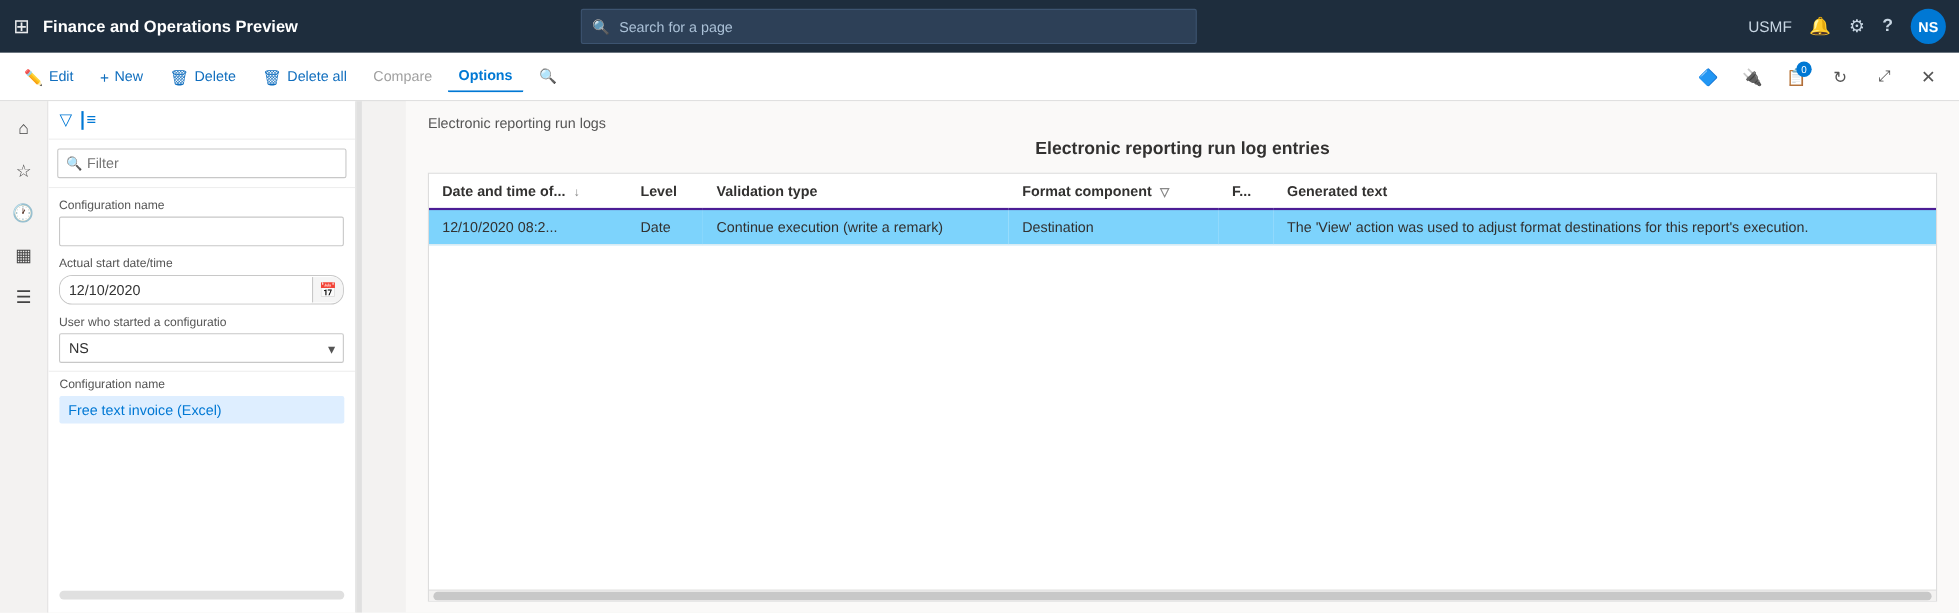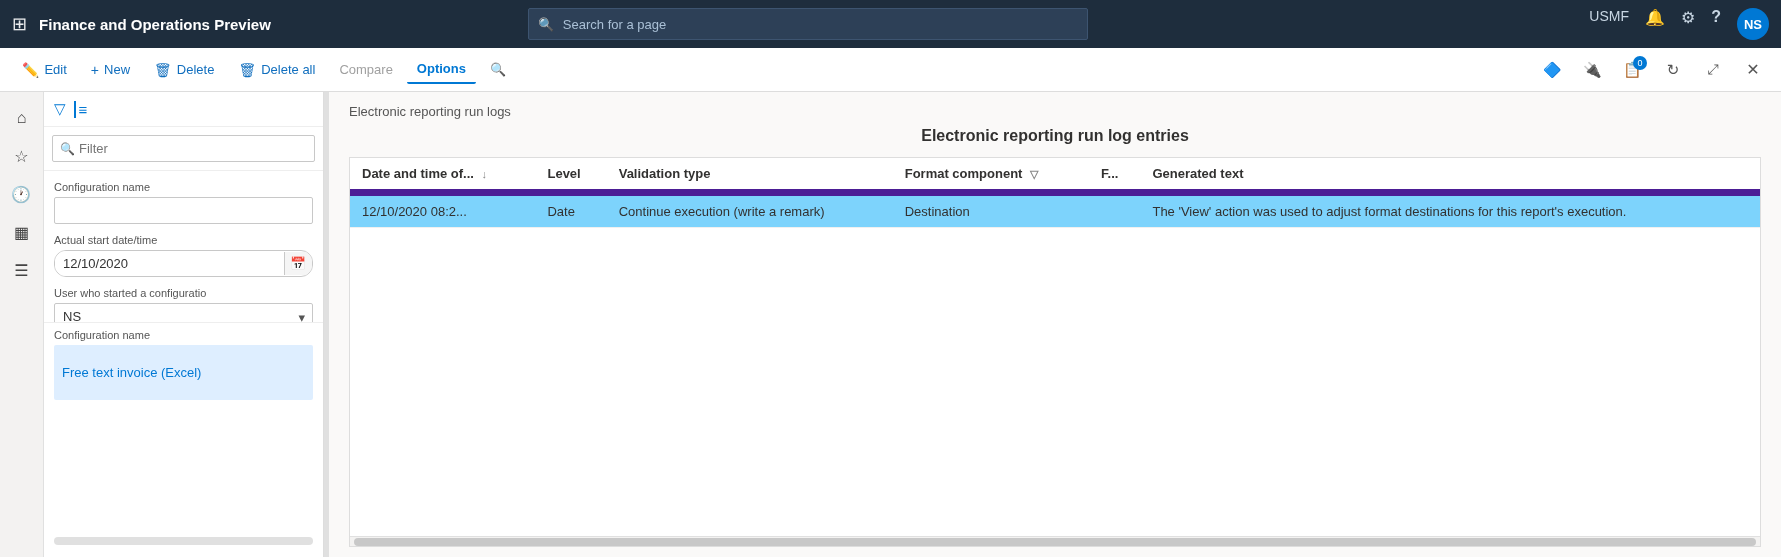--- a/index.html
+++ b/index.html
@@ -25,21 +25,21 @@
       border: 1px solid #3d5470;
       border-radius: 2px;
       display: flex;
       align-items: center;
       padding: 0 10px;
       gap: 8px;
       color: #aac0d6;
       font-size: 13px;
       margin: 0 auto;
     }
-    .top-nav .right-icons { display: flex; gap: 16px; margin-left: auto; }
+    .top-nav .right-icons { display: flex; align-items: center; gap: 16px; margin-left: auto; }
     .top-nav .right-icons span { color: #c8d6e3; font-size: 14px; cursor: pointer; }
     .top-nav .user-env { color: #c8d6e3; font-size: 13px; }
     .top-nav .avatar {
       width: 32px; height: 32px; border-radius: 50%;
       background: #0078d4; color: white; display: flex; align-items: center; justify-content: center;
       font-size: 13px; font-weight: 600; cursor: pointer;
     }
 
     
     .action-toolbar {
@@ -162,36 +162,37 @@
       position: absolute; right: 8px; top: 50%; transform: translateY(-50%); color: #555; pointer-events: none;
     }
     .config-list {
       border-top: 1px solid #eee;
       padding: 6px 10px;
     }
     .config-list .config-list-header {
       font-size: 11px; color: #555; margin-bottom: 4px;
     }
     .config-list-item {
-      padding: 20px 8px; font-size: 13px; cursor: pointer; border-radius: 2px;
+      padding: 5px 8px; font-size: 13px; cursor: pointer; border-radius: 2px;
     }
     .config-list-item.selected {
       background: #deeeff; color: #0078d4;
     }
     .horiz-scroll {
       height: 8px; background: #e0e0e0; margin: 0 10px; border-radius: 4px;
     }
 
     
     .content-area {
       flex: 1;
       display: flex;
       flex-direction: column;
       overflow: hidden;
       background: #faf9f8;
+      margin-left: 40px;
     }
     .content-header {
       padding: 12px 20px 8px 20px;
       font-size: 13px; color: #555;
     }
     .content-main {
       flex: 1;
       padding: 0 20px 10px 20px;
       overflow: hidden;
       display: flex;
@@ -207,21 +208,21 @@
       overflow: hidden;
       display: flex;
       flex-direction: column;
     }
     .data-table {
       width: 100%;
       border-collapse: collapse;
       font-size: 13px;
     }
     .data-table thead tr {
-      border-bottom: 7px solid #4c1d95;
+      border-bottom: 2px solid #4c1d95;
     }
     .data-table thead th {
       text-align: left;
       padding: 8px 12px;
       font-weight: 600;
       color: #323130;
       white-space: nowrap;
       background: #fff;
     }
     .data-table tbody tr {

